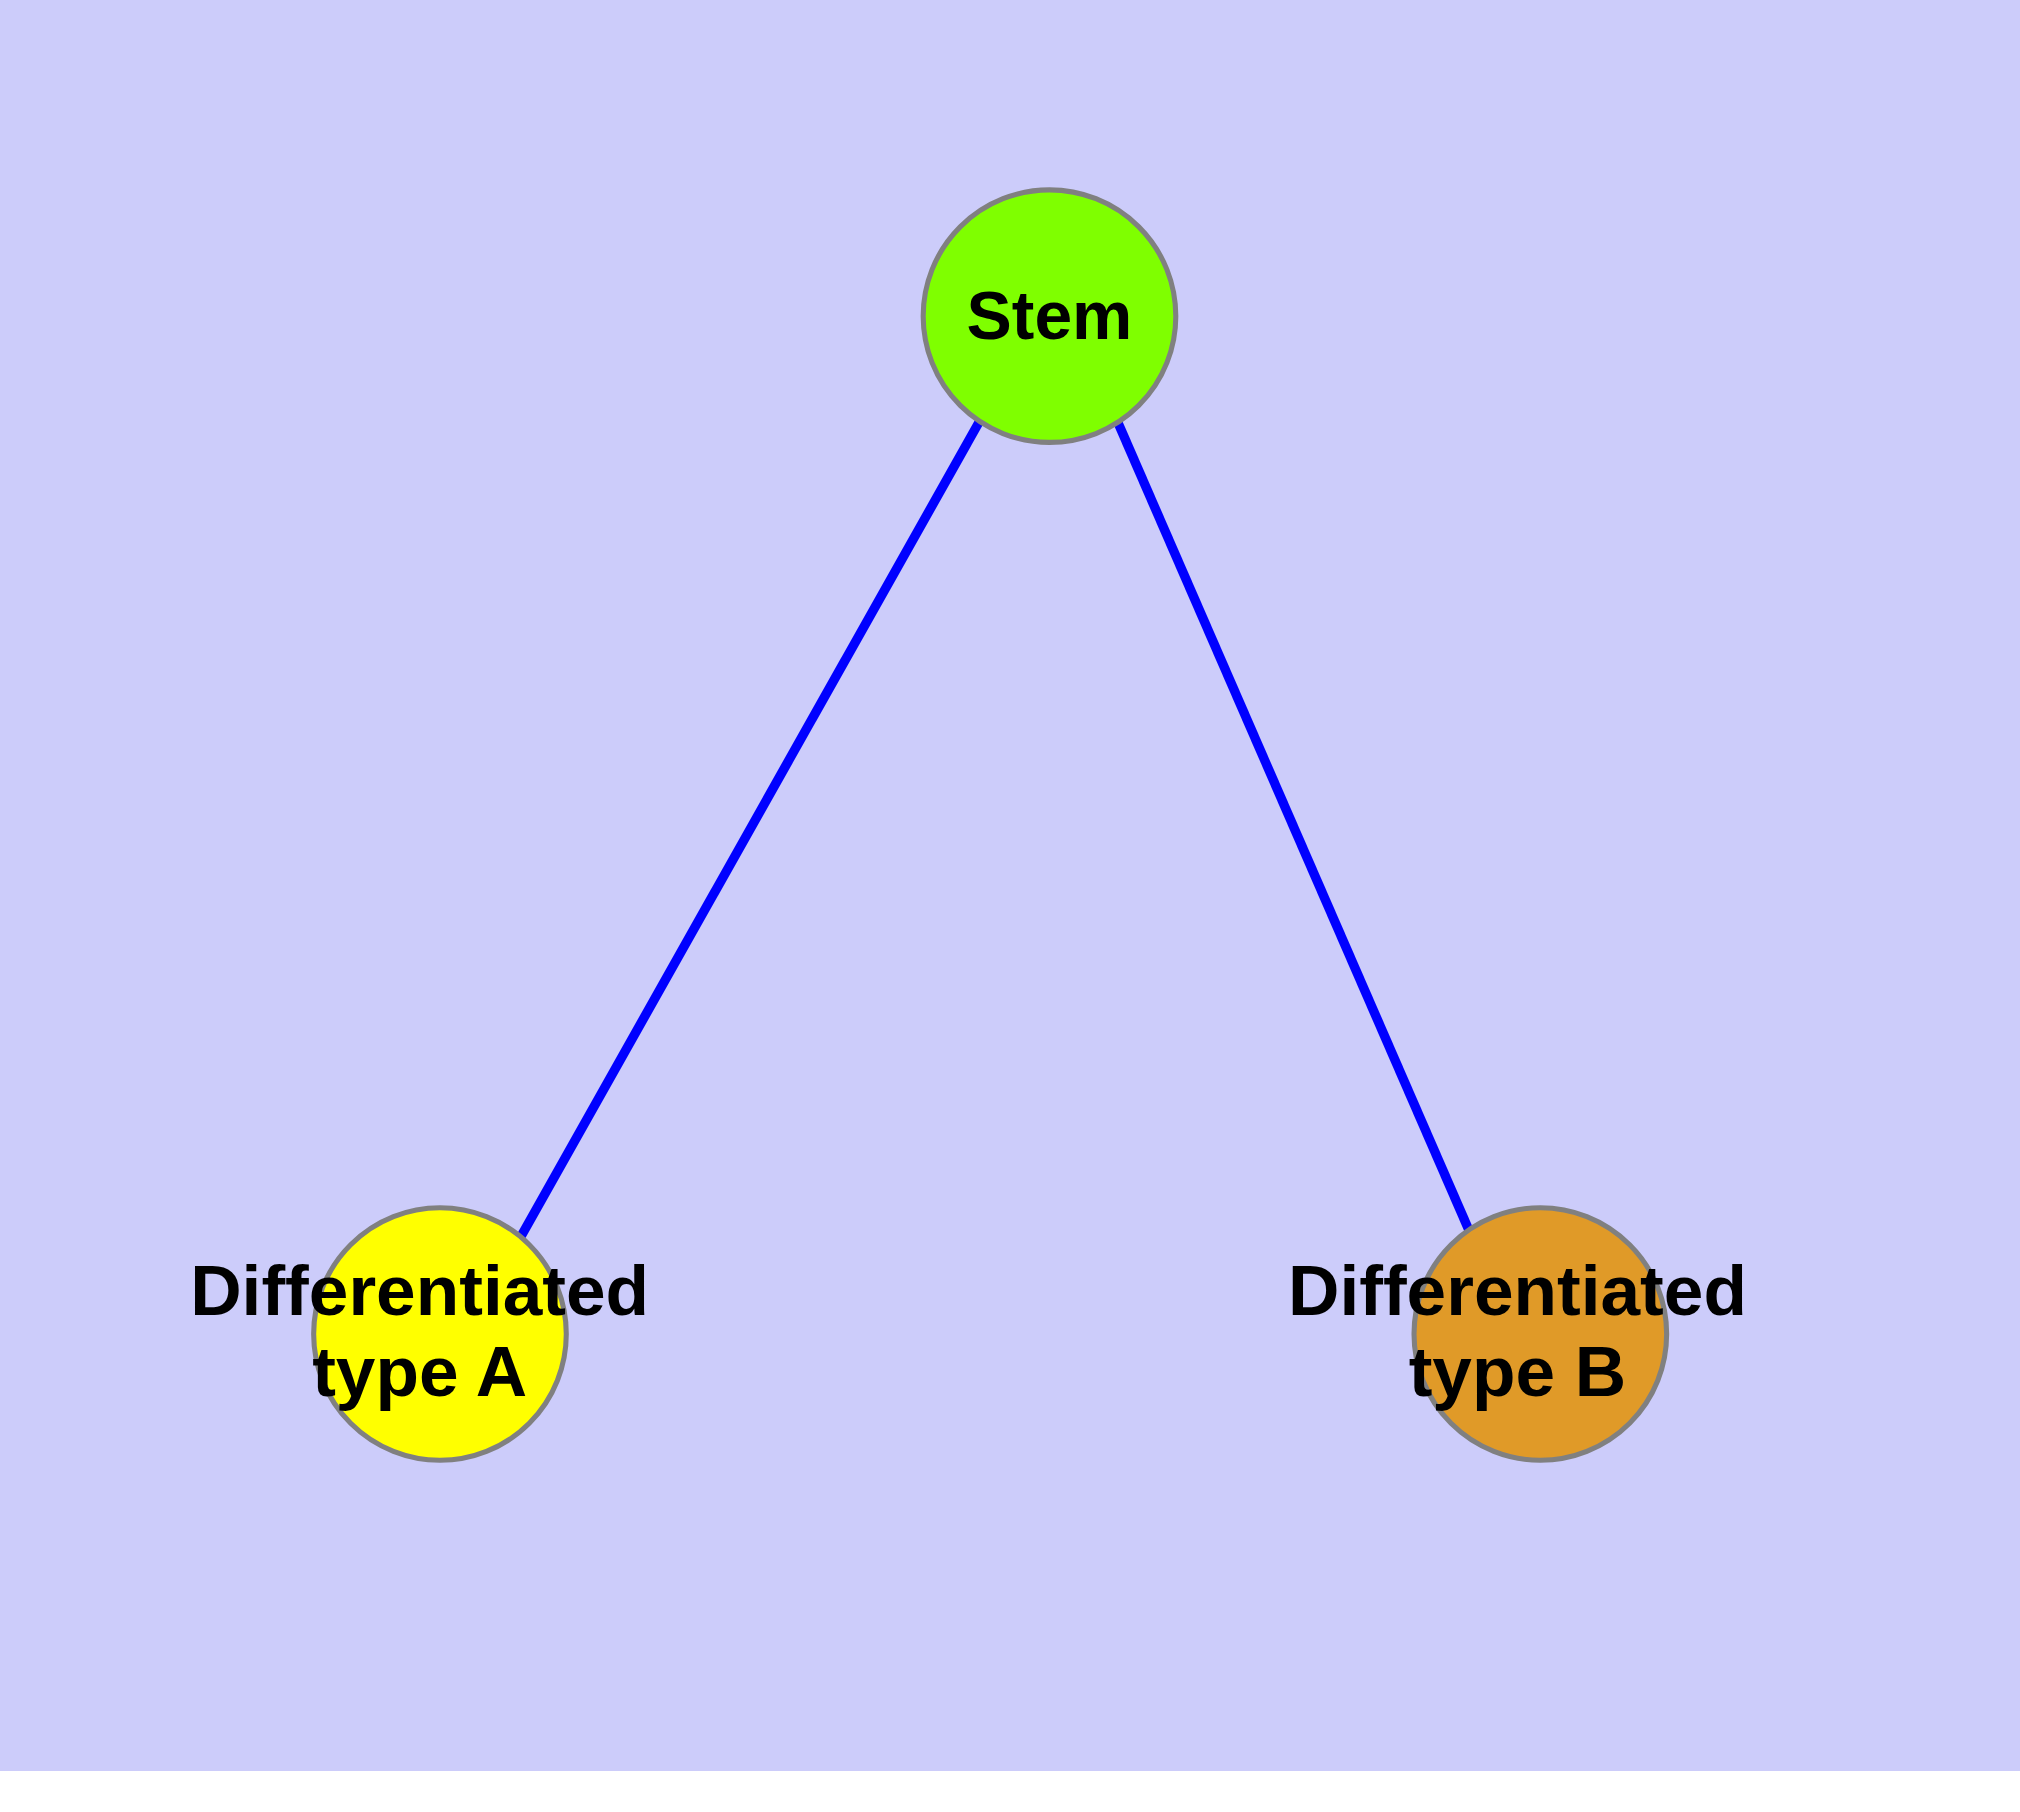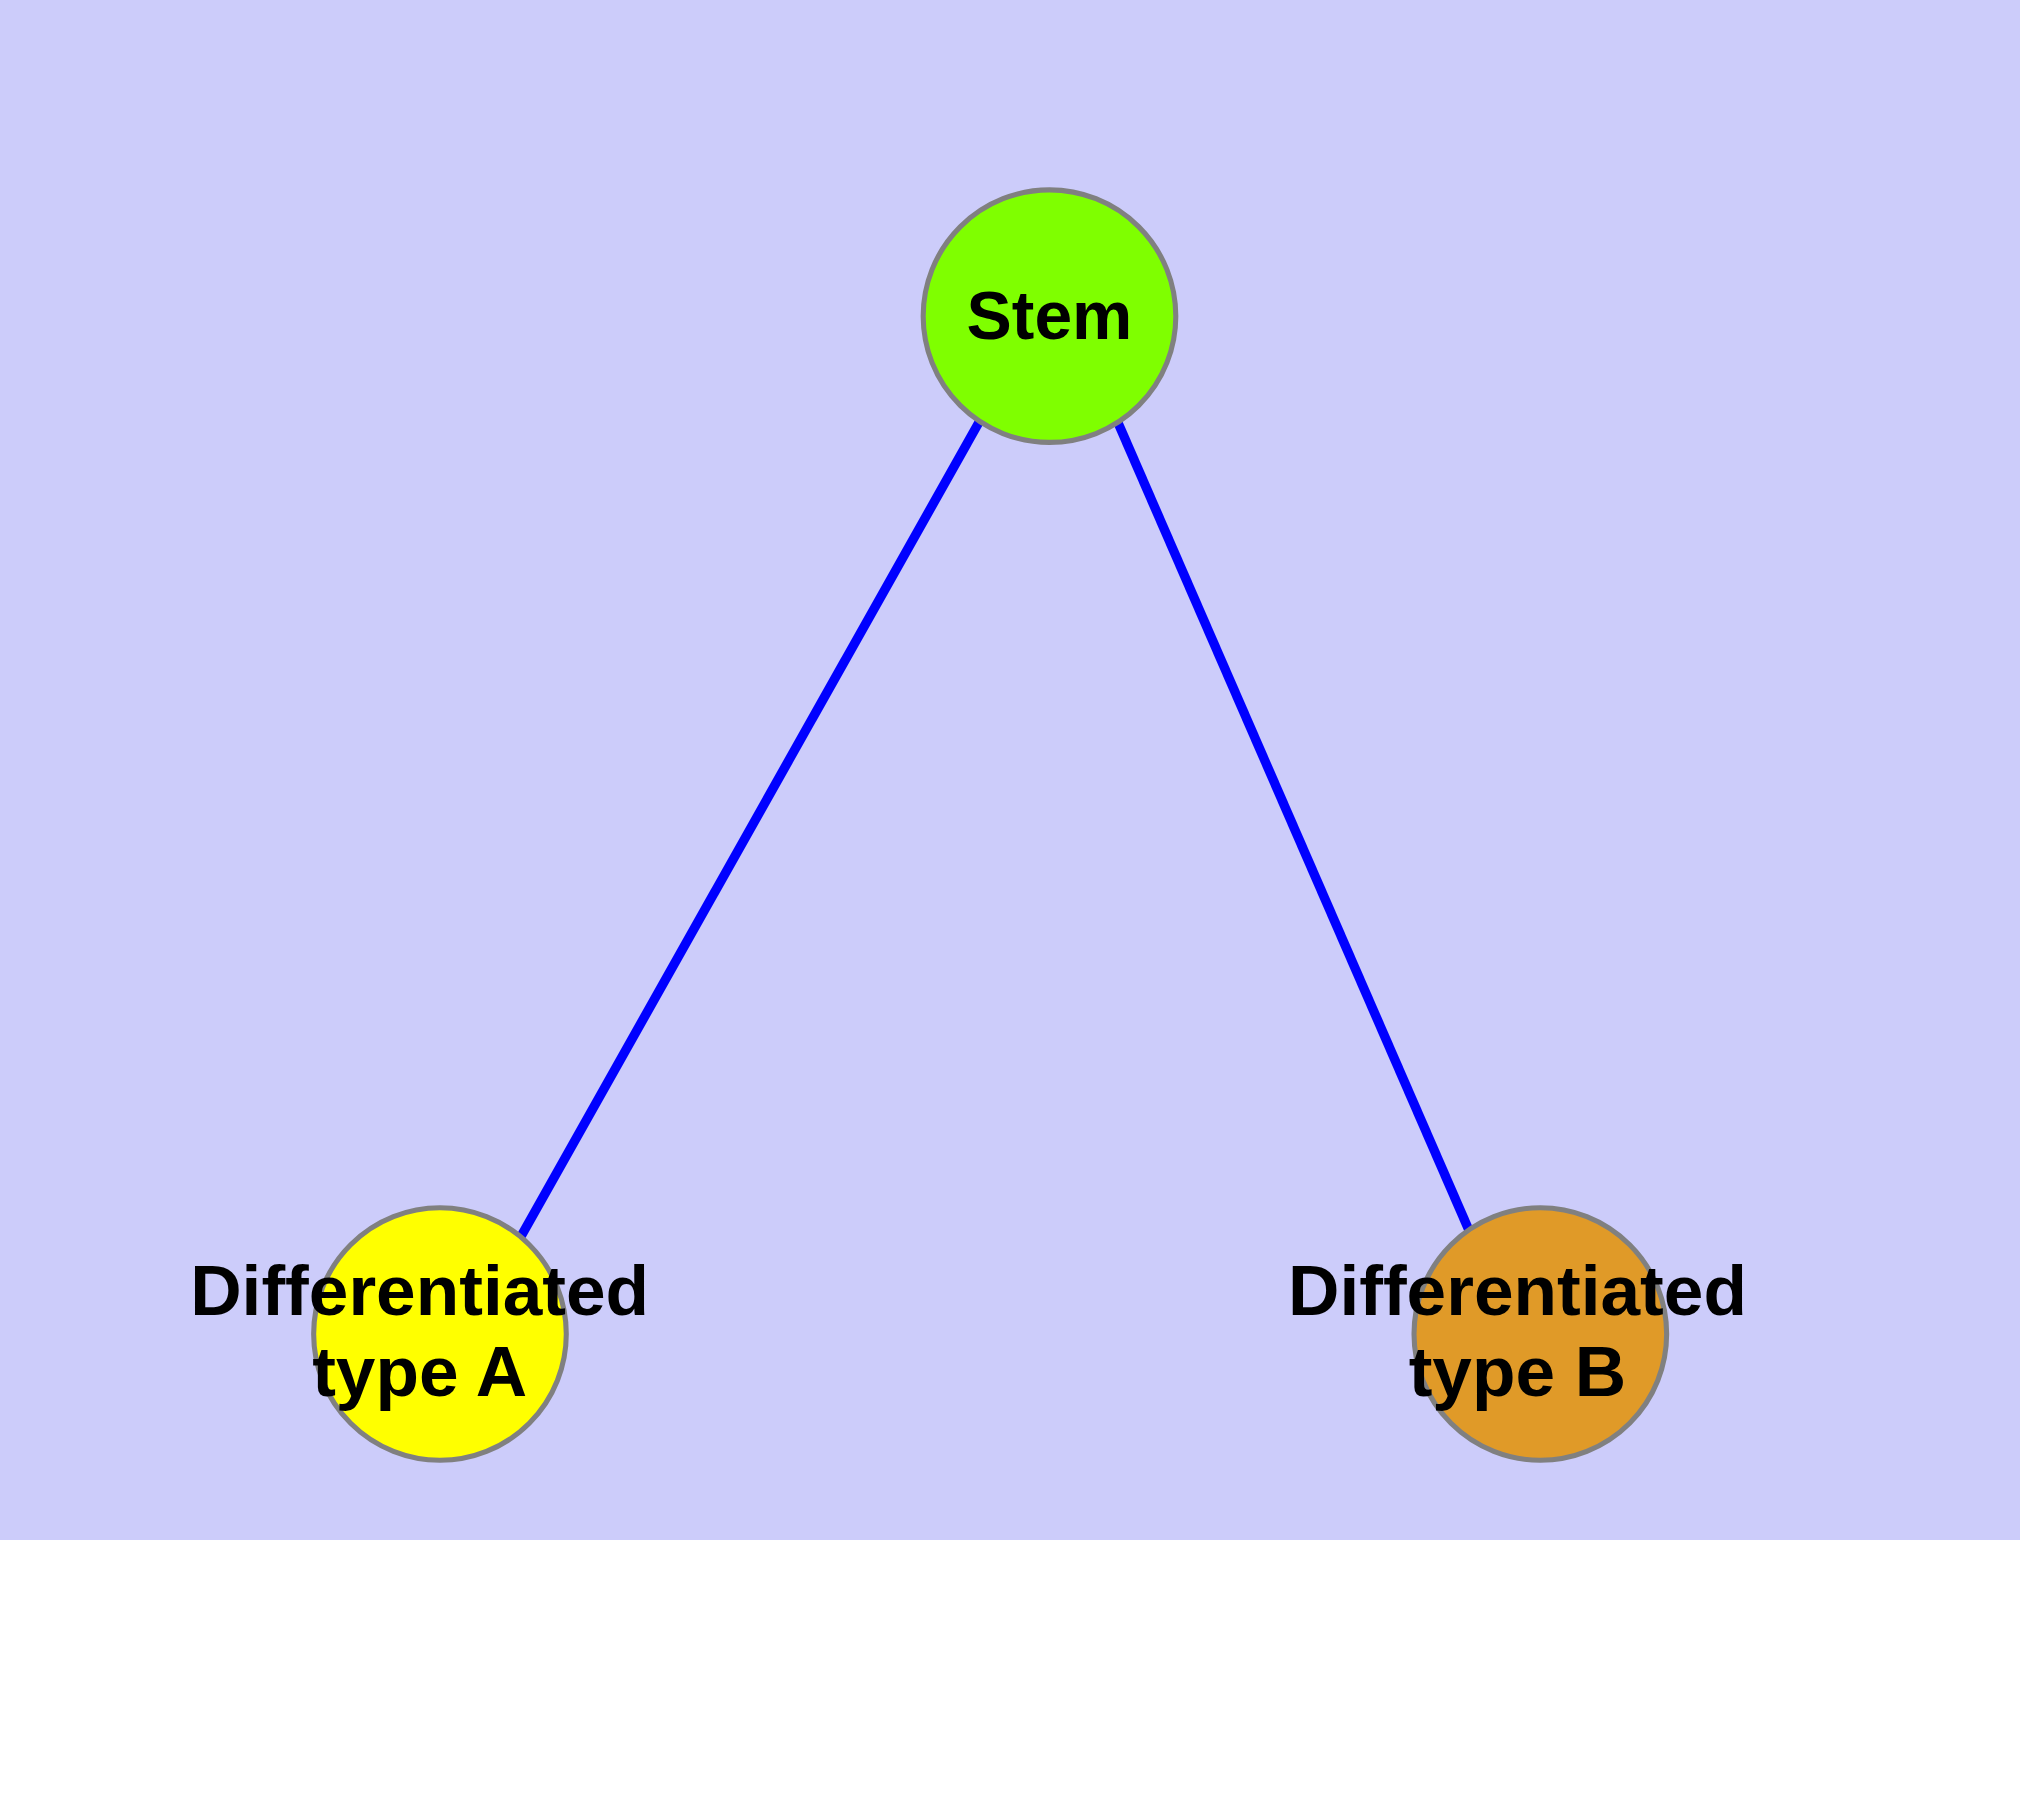--- a/index.html
+++ b/index.html
@@ -30,21 +30,21 @@
     font-weight: bold;
     fill: #000000;
     dominant-baseline: middle;
     text-anchor: middle;
     paint-order: normal;
   }
 </style>
 </head>
 <body>
 
-<div id="canvas" style="width: 2021px; height: 1540px;">
+<div id="canvas" style="width: 2021px; height: 1771px;">
   <svg id="graph-svg" viewBox="0 0 2384 2138" preserveAspectRatio="none" xmlns="http://www.w3.org/2000/svg" style="width: 2021px; height: 1812px;">
 
     <rect id="bg-rect" x="0" y="0" width="2384" height="2138" fill="#ccccfa"></rect>
 
     <g id="edges-group">
         <line x1="1155" y1="498" x2="615" y2="1458" stroke="#0000ff" stroke-width="11" stroke-linecap="butt" class="edge-line"></line>
         <line x1="1318" y1="497" x2="1733" y2="1452" stroke="#0000ff" stroke-width="11" stroke-linecap="butt" class="edge-line"></line>
       </g>
     <g id="nodes-group">
         <circle cx="1238" cy="373" r="149" fill="#7fff00" stroke="#808080" stroke-width="6" class="node-circle"></circle>

